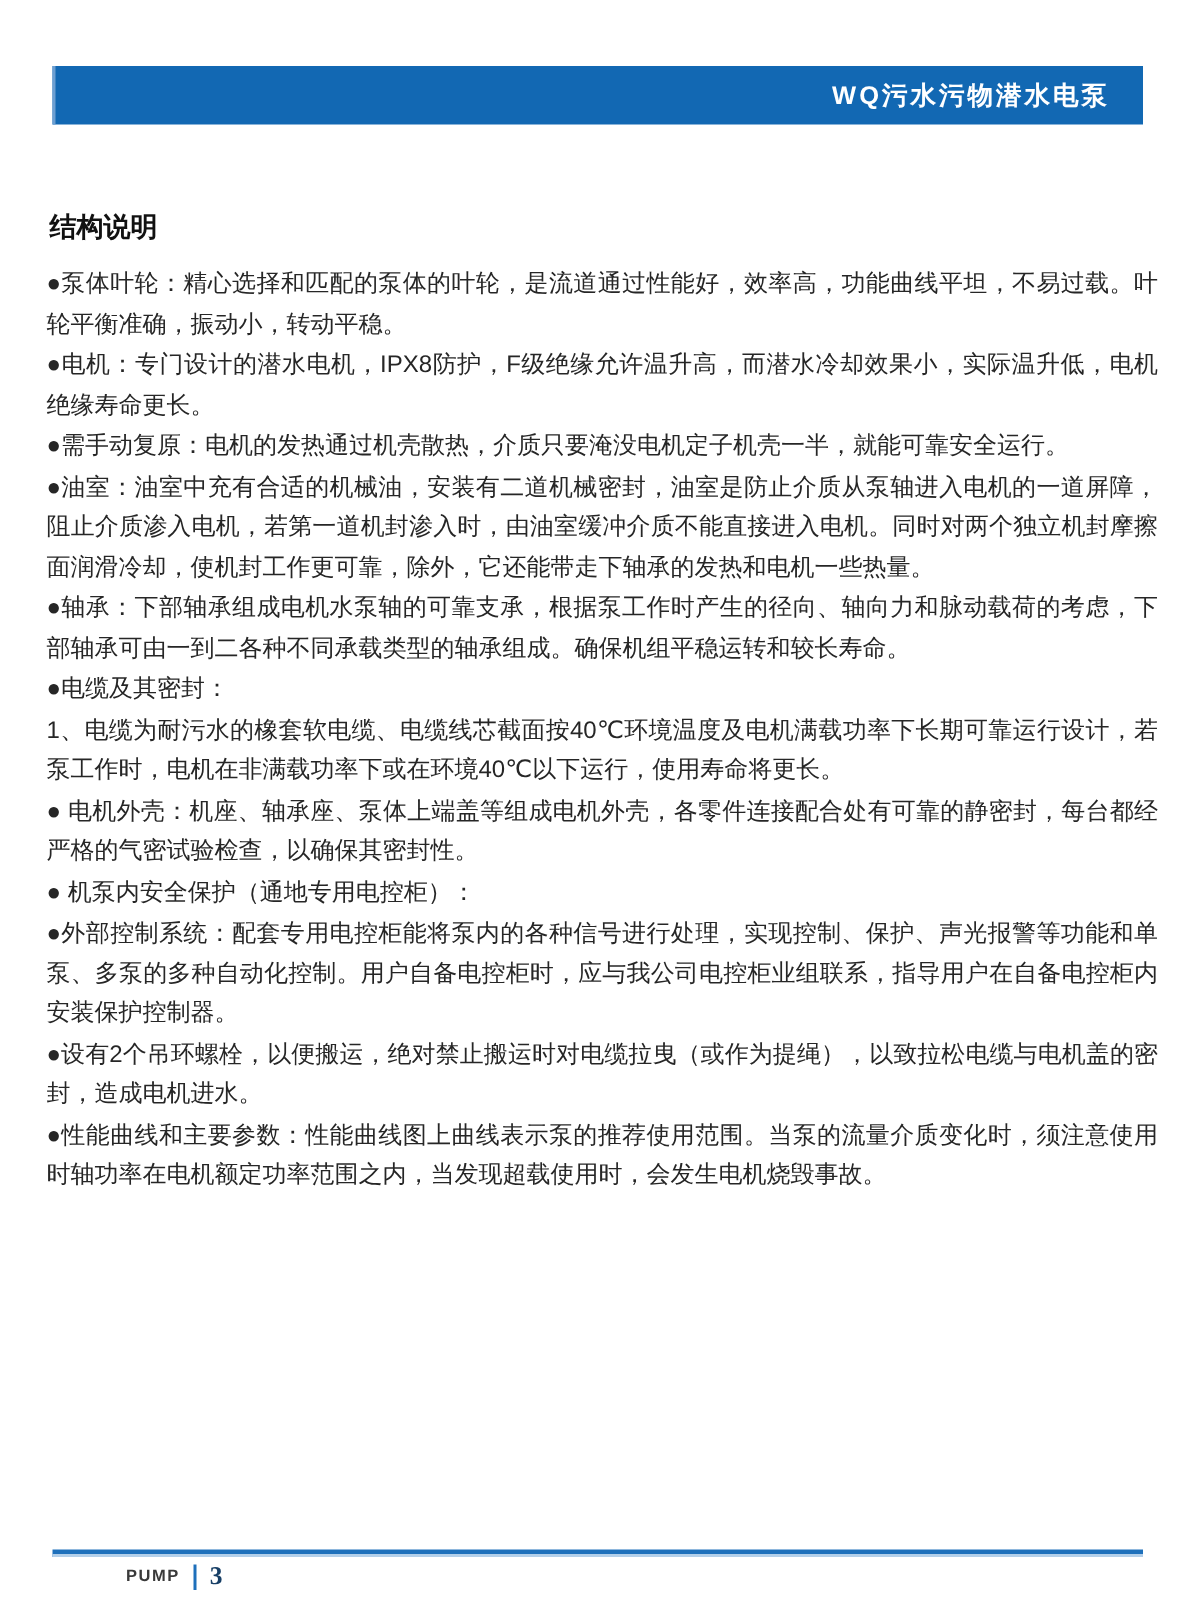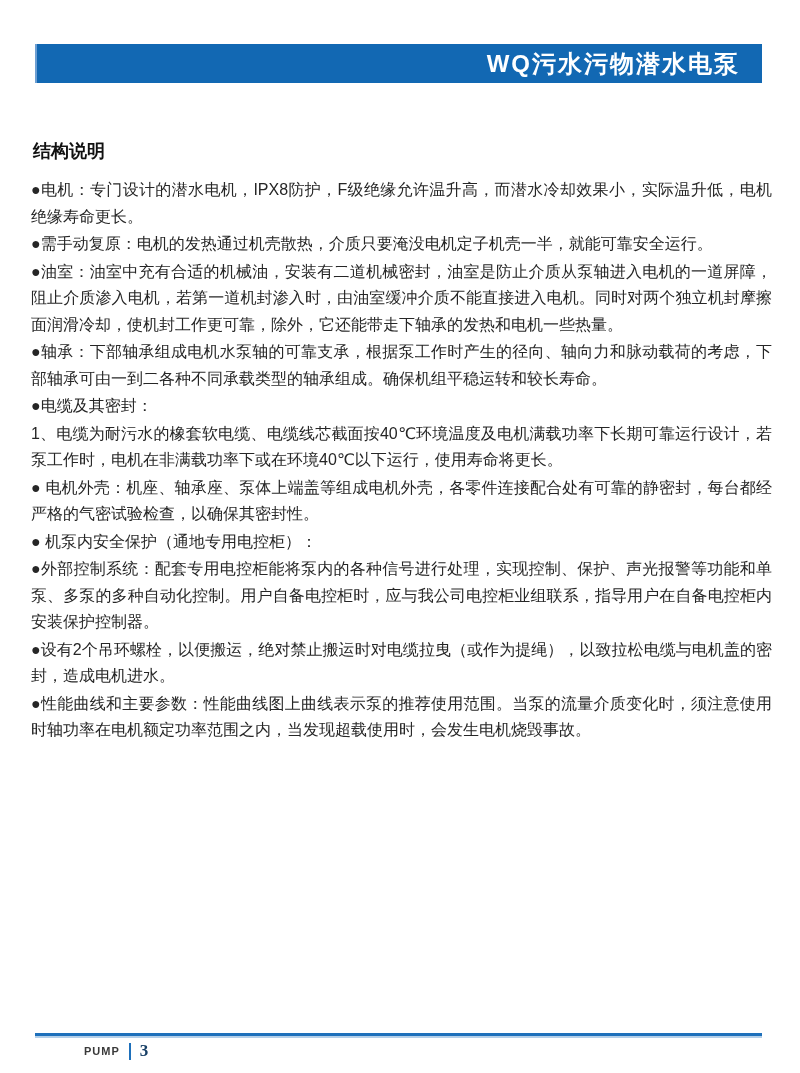--- a/index.html
+++ b/index.html
@@ -20,21 +20,21 @@
     background: #1268b3;
     border-left: 2px solid #6d9fd2;
     box-sizing: border-box;
     display: flex;
     align-items: center;
     justify-content: flex-end;
     padding-right: 22px;
   }
   .header-title {
     color: #ffffff;
-    font-size: 24px;
+    font-size: 17px;
     font-weight: bold;
     letter-spacing: 2px;
     white-space: nowrap;
   }
 
   
   .content {
     position: absolute;
     left: 31px; top: 139px;
     width: 741px;
@@ -91,20 +91,21 @@
 <div class="page">
 
   <div class="header-bar">
     <span class="header-title">WQ污水污物潜水电泵</span>
   </div>
 
   <div class="content">
     <h1 class="section-title">结构说明</h1>
 
     <div class="paragraphs">
+      <p>●泵体叶轮：精心选择和匹配的泵体的叶轮，是流道通过性能好，效率高，功能曲线平坦，不易过载。叶轮平衡准确，振动小，转动平稳。</p>
       <p>●电机：专门设计的潜水电机，IPX8防护，F级绝缘允许温升高，而潜水冷却效果小，实际温升低，电机绝缘寿命更长。</p>
       <p>●需手动复原：电机的发热通过机壳散热，介质只要淹没电机定子机壳一半，就能可靠安全运行。</p>
       <p>●油室：油室中充有合适的机械油，安装有二道机械密封，油室是防止介质从泵轴进入电机的一道屏障，阻止介质渗入电机，若第一道机封渗入时，由油室缓冲介质不能直接进入电机。同时对两个独立机封摩擦面润滑冷却，使机封工作更可靠，除外，它还能带走下轴承的发热和电机一些热量。</p>
       <p>●轴承：下部轴承组成电机水泵轴的可靠支承，根据泵工作时产生的径向、轴向力和脉动载荷的考虑，下部轴承可由一到二各种不同承载类型的轴承组成。确保机组平稳运转和较长寿命。</p>
       <p>●电缆及其密封：</p>
       <p>1、电缆为耐污水的橡套软电缆、电缆线芯截面按40℃环境温度及电机满载功率下长期可靠运行设计，若泵工作时，电机在非满载功率下或在环境40℃以下运行，使用寿命将更长。</p>
       <p>● 电机外壳：机座、轴承座、泵体上端盖等组成电机外壳，各零件连接配合处有可靠的静密封，每台都经严格的气密试验检查，以确保其密封性。</p>
       <p>● 机泵内安全保护（通地专用电控柜）：</p>
       <p>●外部控制系统：配套专用电控柜能将泵内的各种信号进行处理，实现控制、保护、声光报警等功能和单泵、多泵的多种自动化控制。用户自备电控柜时，应与我公司电控柜业组联系，指导用户在自备电控柜内安装保护控制器。</p>
       <p>●设有2个吊环螺栓，以便搬运，绝对禁止搬运时对电缆拉曳（或作为提绳），以致拉松电缆与电机盖的密封，造成电机进水。</p>

